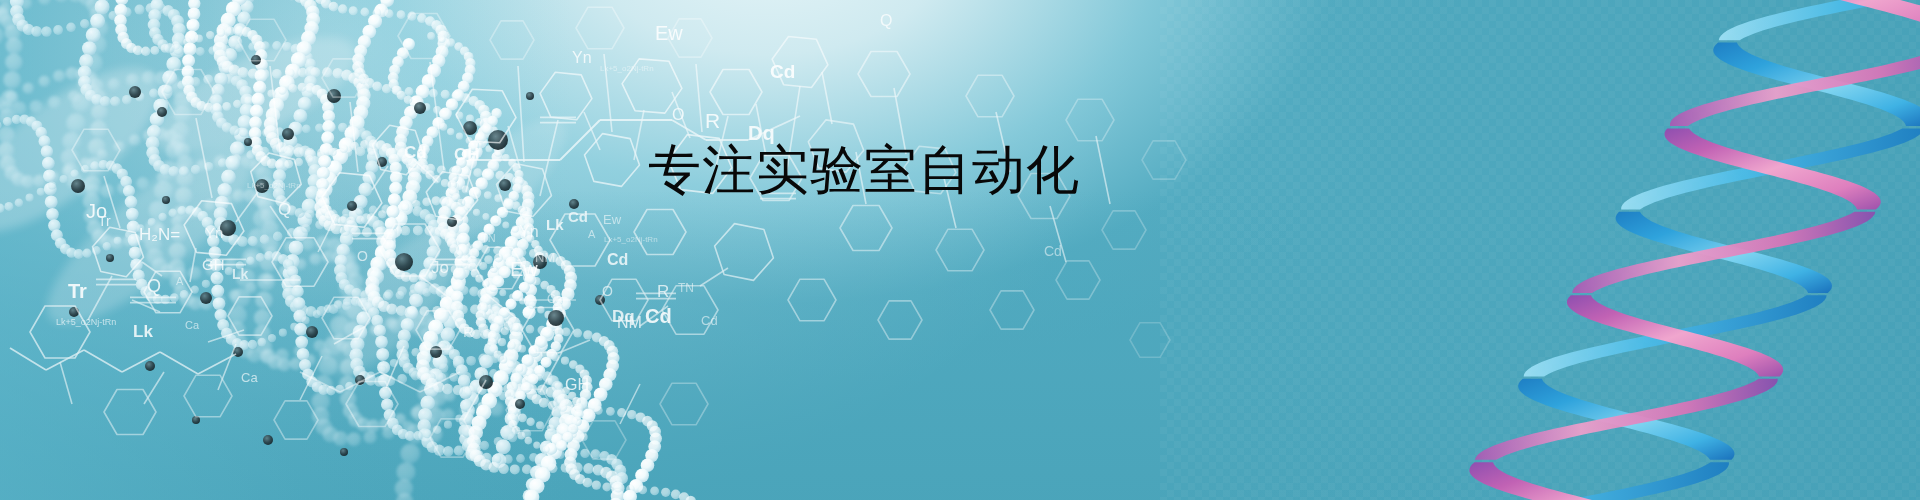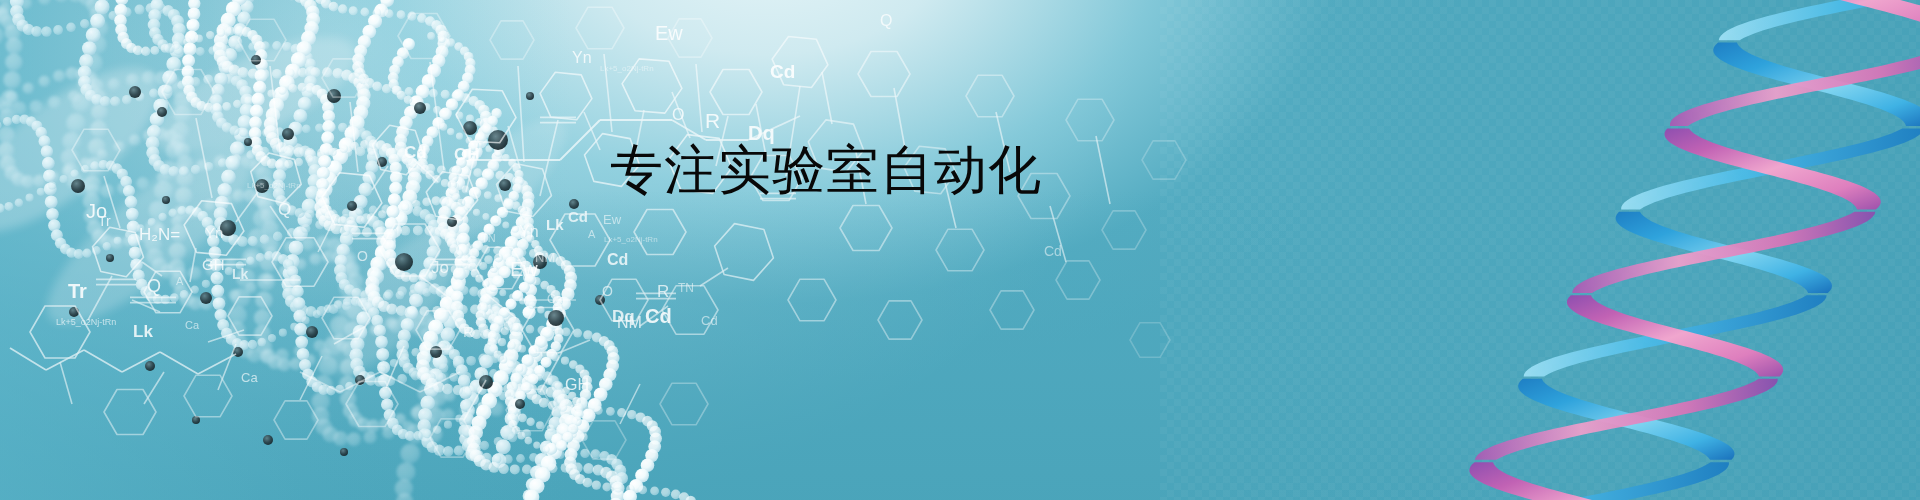--- a/index.html
+++ b/index.html
@@ -49,21 +49,21 @@
   .layer svg{display:block;width:100%;height:100%;}
 
   #helix-left{filter:blur(0.4px);}
   #chem-overlay{opacity:.92;}
 
   
   .textblock{
     position:absolute;
     left:610px;top:142px;
     width:470px;
-    text-align:left;
+    text-align:right;
     z-index:30;
     font-family:Liberation Serif, serif;
   }
   .headline{
     font-size:53px;
     line-height:1.06;
     font-weight:400;
     color:#080808;
     letter-spacing:1px;
     white-space:nowrap;

